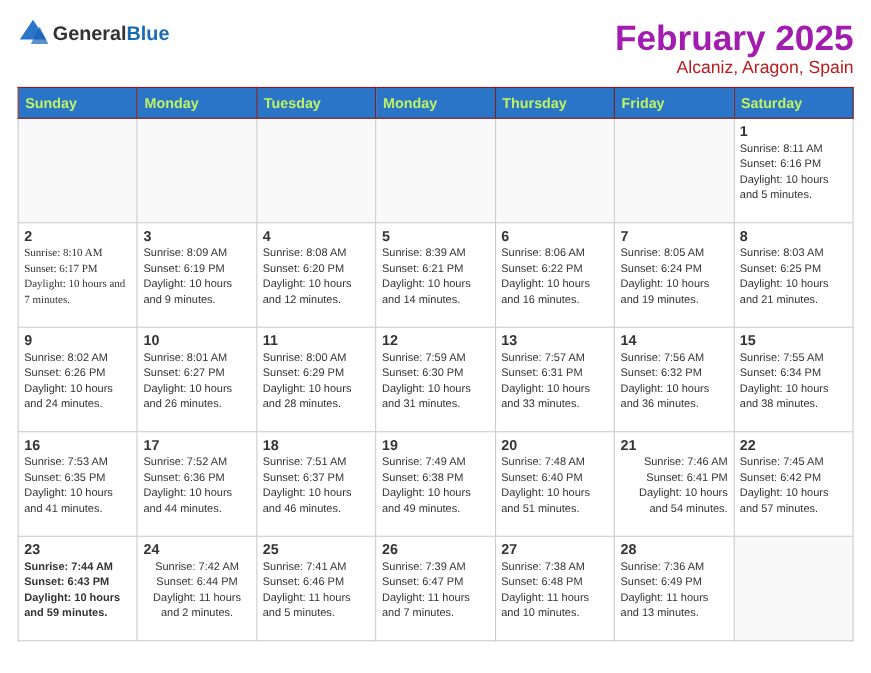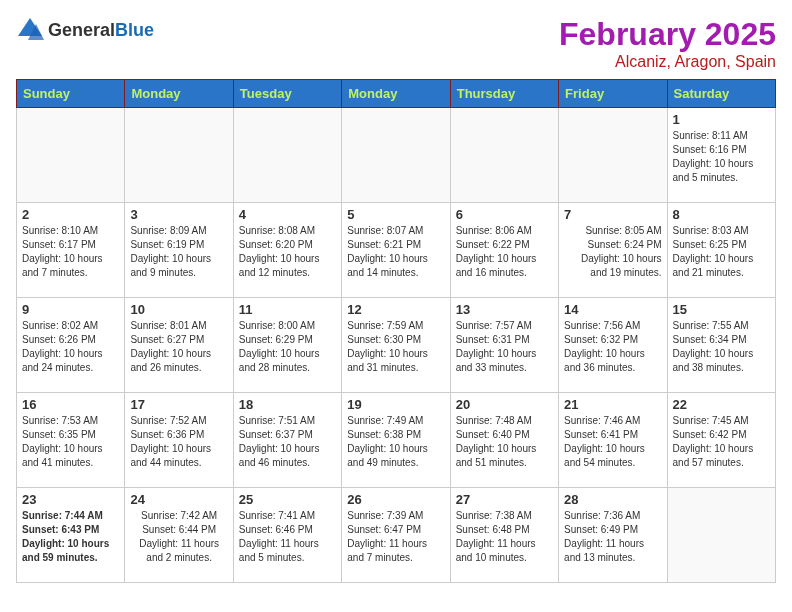--- a/index.html
+++ b/index.html
@@ -130,51 +130,51 @@
         <td>
           <span class="day-number">1</span>
           <div class="day-info" style="white-space: pre-line;">Sunrise: 8:11 AM
 Sunset: 6:16 PM
 Daylight: 10 hours and 5 minutes.</div>
         </td>
       </tr>
       <tr class="week-row">
         <td>
           <span class="day-number">2</span>
-          <div class="day-info" style="white-space: pre-line;">Sunrise: 8:10 AM
+          <div class="day-info" style="white-space: pre-line; font-family: Liberation Serif, serif;">Sunrise: 8:10 AM
 Sunset: 6:17 PM
 Daylight: 10 hours and 7 minutes.</div>
         </td>
         <td>
           <span class="day-number">3</span>
           <div class="day-info" style="white-space: pre-line;">Sunrise: 8:09 AM
 Sunset: 6:19 PM
 Daylight: 10 hours and 9 minutes.</div>
         </td>
         <td>
           <span class="day-number">4</span>
           <div class="day-info" style="white-space: pre-line;">Sunrise: 8:08 AM
 Sunset: 6:20 PM
 Daylight: 10 hours and 12 minutes.</div>
         </td>
         <td>
           <span class="day-number">5</span>
-          <div class="day-info" style="white-space: pre-line;">Sunrise: 8:07 AM
+          <div class="day-info" style="white-space: pre-line;">Sunrise: 8:39 AM
 Sunset: 6:21 PM
 Daylight: 10 hours and 14 minutes.</div>
         </td>
         <td>
           <span class="day-number">6</span>
           <div class="day-info" style="white-space: pre-line;">Sunrise: 8:06 AM
 Sunset: 6:22 PM
 Daylight: 10 hours and 16 minutes.</div>
         </td>
         <td>
           <span class="day-number">7</span>
-          <div class="day-info" style="white-space: pre-line; text-align: right;">Sunrise: 8:05 AM
+          <div class="day-info" style="white-space: pre-line;">Sunrise: 8:05 AM
 Sunset: 6:24 PM
 Daylight: 10 hours and 19 minutes.</div>
         </td>
         <td>
           <span class="day-number">8</span>
           <div class="day-info" style="white-space: pre-line;">Sunrise: 8:03 AM
 Sunset: 6:25 PM
 Daylight: 10 hours and 21 minutes.</div>
         </td>
       </tr>
@@ -248,21 +248,21 @@
 Daylight: 10 hours and 49 minutes.</div>
         </td>
         <td>
           <span class="day-number">20</span>
           <div class="day-info" style="white-space: pre-line;">Sunrise: 7:48 AM
 Sunset: 6:40 PM
 Daylight: 10 hours and 51 minutes.</div>
         </td>
         <td>
           <span class="day-number">21</span>
-          <div class="day-info" style="white-space: pre-line;">Sunrise: 7:46 AM
+          <div class="day-info" style="white-space: pre-line; text-align: right;">Sunrise: 7:46 AM
 Sunset: 6:41 PM
 Daylight: 10 hours and 54 minutes.</div>
         </td>
         <td>
           <span class="day-number">22</span>
           <div class="day-info" style="white-space: pre-line;">Sunrise: 7:45 AM
 Sunset: 6:42 PM
 Daylight: 10 hours and 57 minutes.</div>
         </td>
       </tr>

